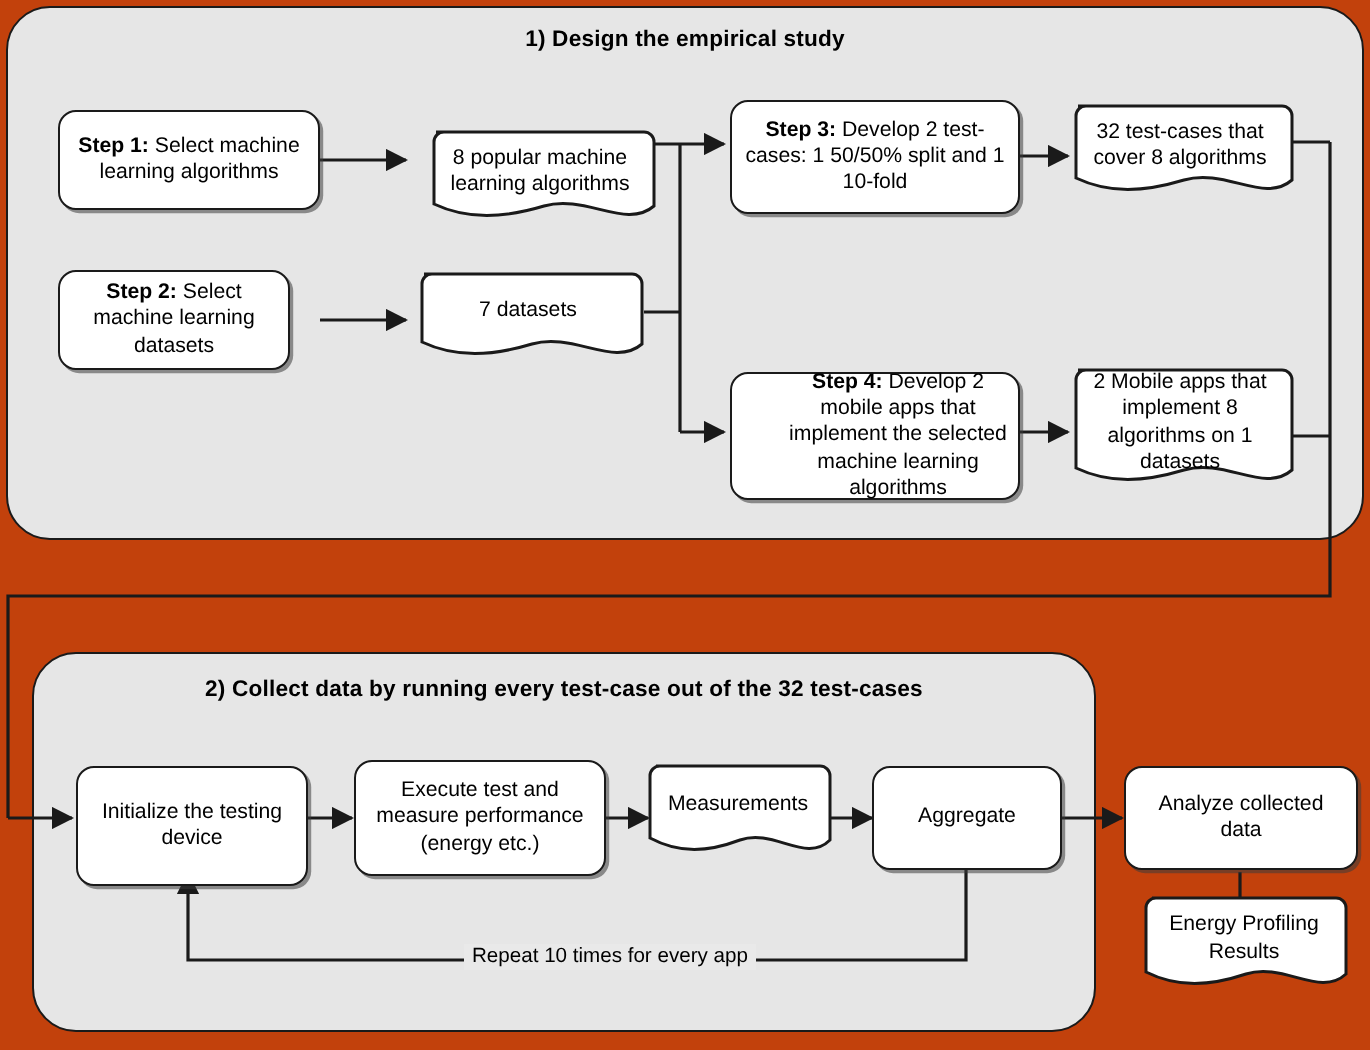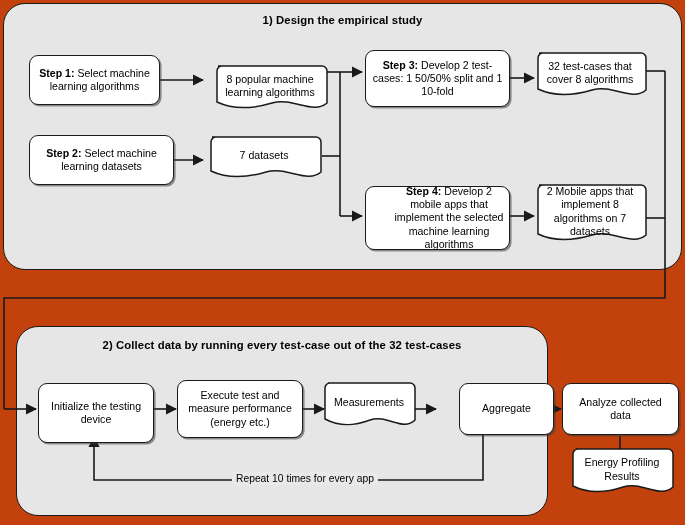--- a/index.html
+++ b/index.html
@@ -130,21 +130,21 @@
     <div class="txt"><b>Step 1:</b><span> Select machine learning algorithms</span></div>
   </div>
 
   <div class="node doc" style="left:212px;top:55px;width:116px;height:52px;margin-top:10px;">
     <svg viewBox="0 0 116 52" preserveAspectRatio="none">
       <path d="M 6 1 h 104 a 5 5 0 0 1 5 5 v 32 c -14 12 -34 -6 -55 0 c -20 6 -38 7 -55 -1 V 6 a 5 5 0 0 1 5 -5 z" fill="#ffffff" stroke="#1a1a1a" stroke-width="1.5"></path>
     </svg>
     <div class="txt" style="margin-bottom:10px;"><span>8 popular machine learning algorithms</span></div>
   </div>
 
-  <div class="node proc" style="left:29px;top:135px;width:145px;height:50px;">
+  <div class="node proc" style="left:29px;top:135px;width:116px;height:50px;">
     <div class="txt"><b>Step 2:</b><span> Select machine learning datasets</span></div>
   </div>
 
   <div class="node doc" style="left:206px;top:136px;width:116px;height:48px;">
     <svg viewBox="0 0 116 48" preserveAspectRatio="none">
       <path d="M 6 1 h 104 a 5 5 0 0 1 5 5 v 30 c -14 12 -34 -6 -55 0 c -20 6 -38 7 -55 -1 V 6 a 5 5 0 0 1 5 -5 z" fill="#ffffff" stroke="#1a1a1a" stroke-width="1.5"></path>
     </svg>
     <div class="txt" style="margin-bottom:8px;"><span>7 datasets</span></div>
   </div>
 
@@ -160,39 +160,39 @@
   </div>
 
   <div class="node proc" style="left:365px;top:186px;width:145px;height:64px;padding-left:23px;">
     <div class="txt"><b>Step 4:</b><span> Develop 2 mobile apps that implement the selected machine learning algorithms</span></div>
   </div>
 
   <div class="node doc" style="left:533px;top:184px;width:114px;height:66px;">
     <svg viewBox="0 0 114 66" preserveAspectRatio="none">
       <path d="M 6 1 h 102 a 5 5 0 0 1 5 5 v 45 c -14 12 -33 -6 -54 0 c -20 6 -37 7 -54 -1 V 6 a 5 5 0 0 1 5 -5 z" fill="#ffffff" stroke="#1a1a1a" stroke-width="1.5"></path>
     </svg>
-    <div class="txt" style="margin-bottom:11px;"><span>2 Mobile apps that implement 8 algorithms on 7 datasets</span></div>
+    <div class="txt" style="margin-bottom:11px;"><span>2 Mobile apps that implement 8 algorithms on 1 datasets</span></div>
   </div>
 
   <div class="node proc" style="left:38px;top:383px;width:116px;height:60px;">
     <div class="txt"><span>Initialize the testing device</span></div>
   </div>
 
   <div class="node proc" style="left:177px;top:380px;width:126px;height:58px;">
     <div class="txt"><span>Execute test and measure performance (energy etc.)</span></div>
   </div>
 
   <div class="node doc" style="left:322px;top:382px;width:94px;height:52px;">
     <svg viewBox="0 0 94 52" preserveAspectRatio="none">
       <path d="M 6 1 h 82 a 5 5 0 0 1 5 5 v 32 c -12 12 -28 -6 -45 0 c -16 6 -30 7 -45 -1 V 6 a 5 5 0 0 1 5 -5 z" fill="#ffffff" stroke="#1a1a1a" stroke-width="1.5"></path>
     </svg>
     <div class="txt" style="margin-bottom:11px;"><span>Measurements</span></div>
   </div>
 
-  <div class="node proc" style="left:436px;top:383px;width:95px;height:52px;margin-left:23px;">
+  <div class="node proc" style="left:436px;top:383px;width:95px;height:52px;">
     <div class="txt"><span>Aggregate</span></div>
   </div>
 
   <div class="node proc" style="left:562px;top:383px;width:117px;height:52px;">
     <div class="txt"><span>Analyze collected data</span></div>
   </div>
 
   <div class="node doc" style="left:570px;top:448px;width:104px;height:54px;">
     <svg viewBox="0 0 104 54" preserveAspectRatio="none">
       <path d="M 6 1 h 92 a 5 5 0 0 1 5 5 v 33 c -13 12 -31 -6 -50 0 c -18 6 -34 7 -50 -1 V 6 a 5 5 0 0 1 5 -5 z" fill="#ffffff" stroke="#1a1a1a" stroke-width="1.5"></path>

